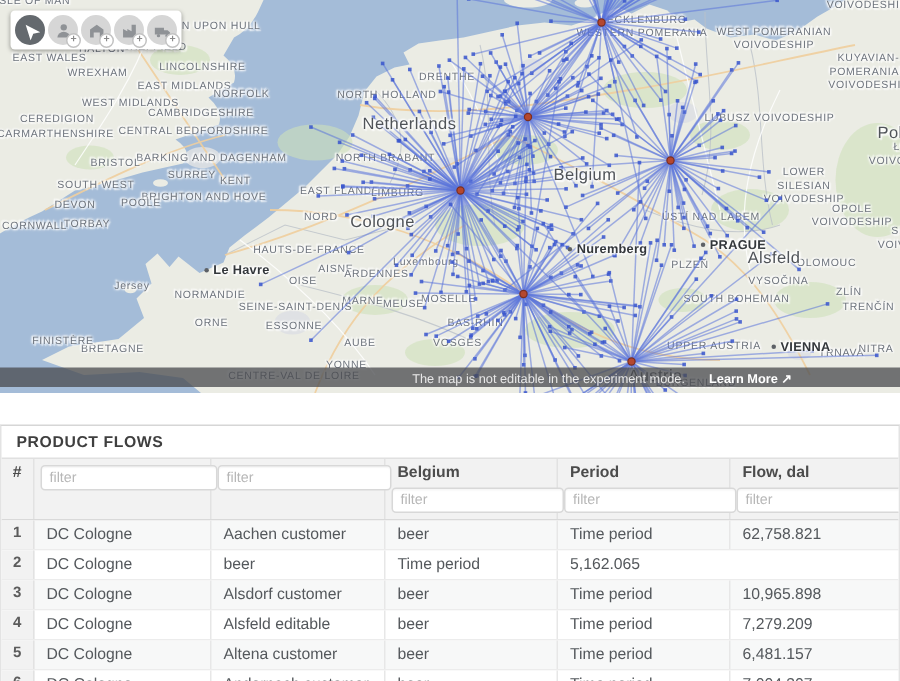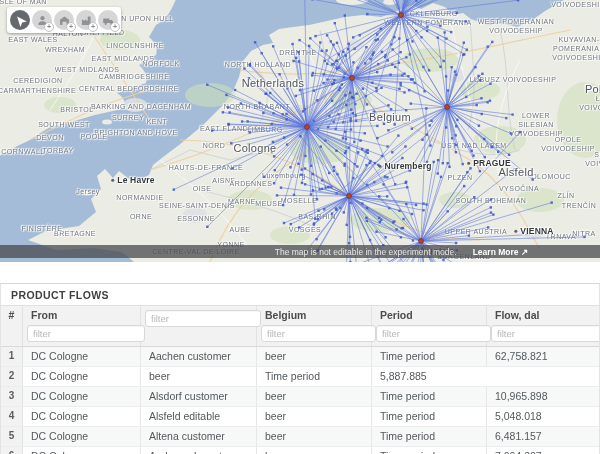--- a/index.html
+++ b/index.html
@@ -1159,21 +1159,21 @@
       <line x1="421" y1="241" x2="465.8" y2="272.0" stroke="#5b74db" stroke-width="1" stroke-opacity="0.55"></line>
       <rect x="464.6" y="270.8" width="2.4" height="2.4" fill="#3a56cd" fill-opacity="0.85"></rect>
       <line x1="421" y1="241" x2="551.7" y2="202.6" stroke="#5b74db" stroke-width="1" stroke-opacity="0.55"></line>
       <rect x="550.5" y="201.4" width="2.4" height="2.4" fill="#3a56cd" fill-opacity="0.85"></rect>
       <circle cx="421" cy="241" r="2.4" fill="#b5482f" stroke="#7d2e1f" stroke-width="0.8"></circle>
     </svg>
 
   <div class="labels" id="major-labels">
       <div class="map-label country" style="left: 273px; top: 84px;">Netherlands</div>
       <div class="map-label country" style="left: 255px; top: 149px;">Cologne</div>
-      <div class="map-label city" style="left: 133px; top: 180px;"><span class="dot"></span>Le Havre</div>
+      <div class="map-label city" style="left: 158px; top: 180px;"><span class="dot"></span>Le Havre</div>
       <div class="map-label country" style="left: 390px; top: 118px;">Belgium</div>
       <div class="map-label city" style="left: 405px; top: 166px;"><span class="dot"></span>Nuremberg</div>
       <div class="map-label country" style="left: 603px; top: 90px;">Poland</div>
       <div class="map-label city" style="left: 489px; top: 163px;"><span class="dot"></span>PRAGUE</div>
       <div class="map-label country" style="left: 516px; top: 173px;">Alsfeld</div>
       <div class="map-label city" style="left: 534px; top: 231px;"><span class="dot"></span>VIENNA</div>
       <div class="map-label country" style="left: 437px; top: 252px;">Austria</div>
     </div>
 
   <div class="toolbar" id="toolbar">
@@ -1217,21 +1217,20 @@
   </div>
 </div>
 
 <div class="panel">
   <div class="panel-title">PRODUCT FLOWS</div>
   <div class="grid-row thead" id="thead">
       <div class="th hash">
         <span class="lbl">#</span>
       </div>
       <div class="th">
-        <span class="lbl">From</span>
         <input placeholder="filter" style="">
       </div>
       <div class="th">
         <input placeholder="filter" style="">
       </div>
       <div class="th">
         <span class="lbl">Belgium</span>
         <input placeholder="filter" style="">
       </div>
       <div class="th">
@@ -1250,37 +1249,37 @@
         <div class="td">Aachen customer</div>
         <div class="td">beer</div>
         <div class="td">Time period</div>
         <div class="td">62,758.821</div>
       </div>
       <div class="grid-row tr">
         <div class="td hash">2</div>
         <div class="td">DC Cologne</div>
         <div class="td">beer</div>
         <div class="td">Time period</div>
-        <div class="td">5,887.885</div>
+        <div class="td">5,162.065</div>
       </div>
       <div class="grid-row tr odd">
         <div class="td hash">3</div>
         <div class="td">DC Cologne</div>
         <div class="td">Alsdorf customer</div>
         <div class="td">beer</div>
         <div class="td">Time period</div>
         <div class="td">10,965.898</div>
       </div>
       <div class="grid-row tr">
         <div class="td hash">4</div>
         <div class="td">DC Cologne</div>
         <div class="td">Alsfeld editable</div>
         <div class="td">beer</div>
         <div class="td">Time period</div>
-        <div class="td">5,048.018</div>
+        <div class="td">7,279.209</div>
       </div>
       <div class="grid-row tr odd">
         <div class="td hash">5</div>
         <div class="td">DC Cologne</div>
         <div class="td">Altena customer</div>
         <div class="td">beer</div>
         <div class="td">Time period</div>
         <div class="td">6,481.157</div>
       </div>
       <div class="grid-row tr">

